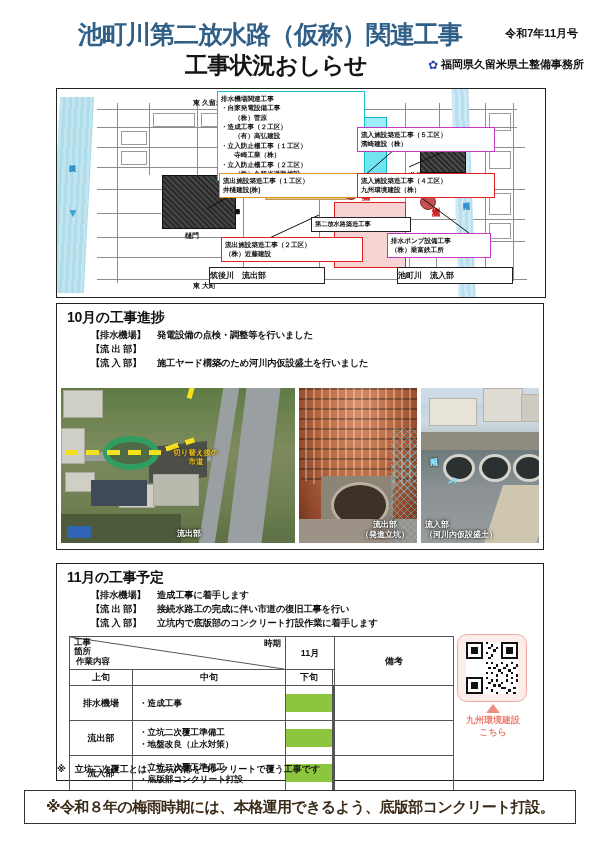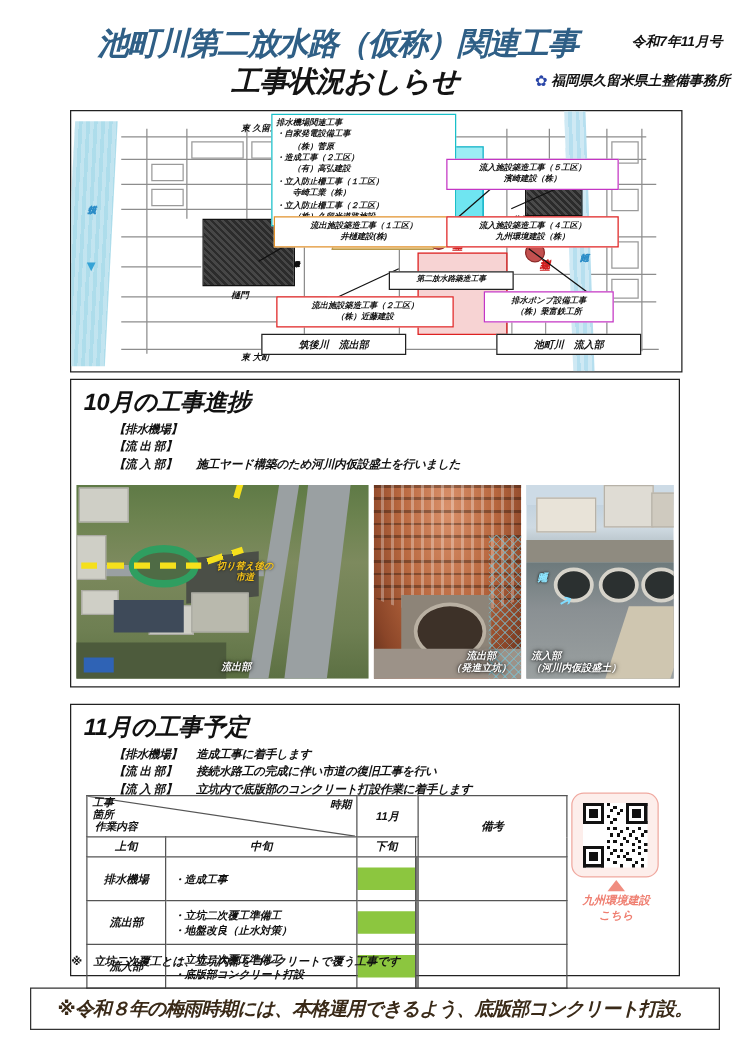--- a/index.html
+++ b/index.html
@@ -3,21 +3,21 @@
 <meta charset="utf-8">
 <style>
   html,body{margin:0;padding:0;}
   body{
     width:600px;height:848px;
     background:#ffffff;
     font-family:"Liberation Sans","DejaVu Sans",sans-serif;
     -webkit-font-smoothing:antialiased;
     position:relative;overflow:hidden;
   }
-  .page{position:relative;width:600px;height:608px;box-sizing:border-box;padding:0;font-style:italic;}
+  .page{position:relative;width:600px;height:608px;box-sizing:border-box;padding:0;}
 
   
   .header{position:relative;height:76px;}
   .title-main{
     position:absolute;left:78px;top:18px;
     font-size:25px;font-weight:bold;color:#2f5f86;
     letter-spacing:-1px;white-space:nowrap;
   }
   .issue{
     position:absolute;right:22px;top:26px;
@@ -109,31 +109,31 @@
   .cb{
     position:absolute;background:#fff;box-sizing:border-box;
     font-size:6.6px;font-weight:bold;color:#111;line-height:1.42;
     padding:2px 3px;white-space:pre-line;
   }
   .cb.cyan{border:1.4px solid #19c0c9;}
   .cb.orange{border:1.4px solid #e2922c;}
   .cb.magenta{border:1.4px solid #c436c4;}
   .cb.red{border:1.4px solid #e02222;}
   .cb.black{border:1.2px solid #222;}
-  .cb.center{text-align:center;}
+  .cb.center{text-align:left;}
 
   
   .sec{
     position:absolute;left:56px;width:488px;
     border:1px solid #222;background:#fff;box-sizing:border-box;
   }
   .sec-oct{top:303px;height:247px;}
   .sec-nov{top:563px;height:218px;}
   .sec-h{
-    font-size:19px;font-weight:bold;color:#111;
+    font-size:14px;font-weight:bold;color:#111;
     padding:5px 0 1px 10px;letter-spacing:-0.3px;
   }
   .bullets{padding:0 0 3px 34px;}
   .brow{display:flex;font-size:9.3px;color:#111;line-height:1.52;white-space:nowrap;}
   .btag{width:66px;flex:0 0 66px;font-weight:bold;letter-spacing:-0.2px;}
   .btxt{font-weight:bold;letter-spacing:-0.2px;}
 
   
   .photos{position:absolute;left:4px;top:84px;display:flex;gap:4px;}
   .ph{position:relative;overflow:hidden;}
@@ -366,20 +366,21 @@
       <div class="cb black center" style="left:152px;top:178px;width:116px;font-size:8px;padding:2px 0;">筑後川　流出部</div>
       <div class="cb black center" style="left:340px;top:178px;width:116px;font-size:8px;padding:2px 0;">池町川　流入部</div>
     </div>
   </div>
 
   <div class="sec sec-oct">
     <div class="sec-h">10月の工事進捗</div>
     <div class="bullets">
       <div class="brow">
         <span class="btag">【排水機場】</span>
+        <span class="btxt">発電設備の点検・調整等を行いました</span>
       </div>
       <div class="brow">
         <span class="btag">【流 出 部】</span>
       </div>
       <div class="brow">
         <span class="btag">【流 入 部】</span>
         <span class="btxt">施工ヤード構築のため河川内仮設盛土を行いました</span>
       </div>
     </div>
 

